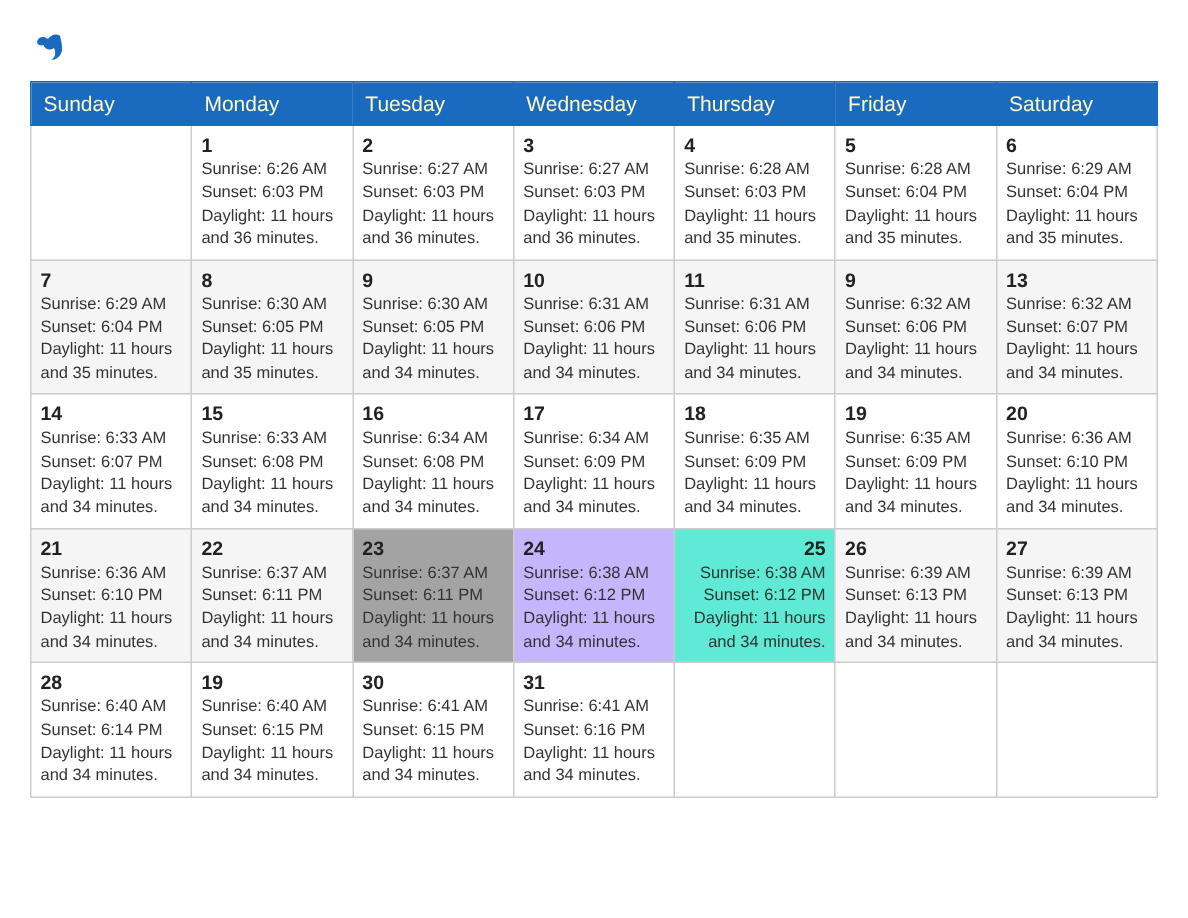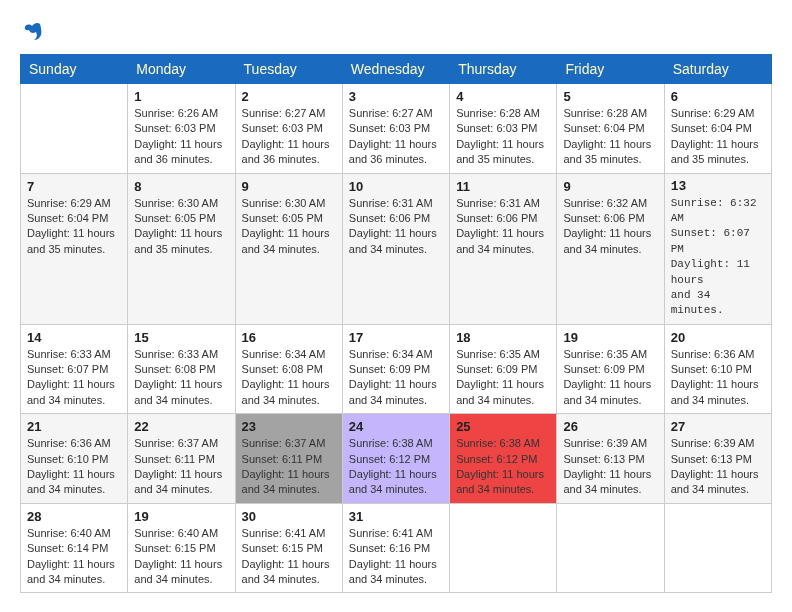--- a/index.html
+++ b/index.html
@@ -169,21 +169,21 @@
           <div class="day-info">Sunrise: 6:31 AM<br>Sunset: 6:06 PM<br>Daylight: 11 hours<br>and 34 minutes.</div>
         </td>
         <td style="background: rgb(245, 245, 245);">
           <span class="day-number">11</span>
           <div class="day-info">Sunrise: 6:31 AM<br>Sunset: 6:06 PM<br>Daylight: 11 hours<br>and 34 minutes.</div>
         </td>
         <td style="background: rgb(245, 245, 245);">
           <span class="day-number">9</span>
           <div class="day-info">Sunrise: 6:32 AM<br>Sunset: 6:06 PM<br>Daylight: 11 hours<br>and 34 minutes.</div>
         </td>
-        <td style="background: rgb(245, 245, 245); font-family: Liberation Mono, monospace;">
+        <td style="background: rgb(245, 245, 245);">
           <span class="day-number">13</span>
           <div class="day-info">Sunrise: 6:32 AM<br>Sunset: 6:07 PM<br>Daylight: 11 hours<br>and 34 minutes.</div>
         </td>
       </tr>
       <tr>
         <td>
           <span class="day-number">14</span>
           <div class="day-info">Sunrise: 6:33 AM<br>Sunset: 6:07 PM<br>Daylight: 11 hours<br>and 34 minutes.</div>
         </td>
         <td>
@@ -221,21 +221,21 @@
           <div class="day-info">Sunrise: 6:37 AM<br>Sunset: 6:11 PM<br>Daylight: 11 hours<br>and 34 minutes.</div>
         </td>
         <td style="background: #a3a3a3;">
           <span class="day-number">23</span>
           <div class="day-info">Sunrise: 6:37 AM<br>Sunset: 6:11 PM<br>Daylight: 11 hours<br>and 34 minutes.</div>
         </td>
         <td style="background: #c4b5fd;">
           <span class="day-number">24</span>
           <div class="day-info">Sunrise: 6:38 AM<br>Sunset: 6:12 PM<br>Daylight: 11 hours<br>and 34 minutes.</div>
         </td>
-        <td style="background: #ef4444;">
+        <td style="background: #5eead4; text-align: right;">
           <span class="day-number">25</span>
           <div class="day-info">Sunrise: 6:38 AM<br>Sunset: 6:12 PM<br>Daylight: 11 hours<br>and 34 minutes.</div>
         </td>
         <td style="background: rgb(245, 245, 245);">
           <span class="day-number">26</span>
           <div class="day-info">Sunrise: 6:39 AM<br>Sunset: 6:13 PM<br>Daylight: 11 hours<br>and 34 minutes.</div>
         </td>
         <td style="background: rgb(245, 245, 245);">
           <span class="day-number">27</span>
           <div class="day-info">Sunrise: 6:39 AM<br>Sunset: 6:13 PM<br>Daylight: 11 hours<br>and 34 minutes.</div>

